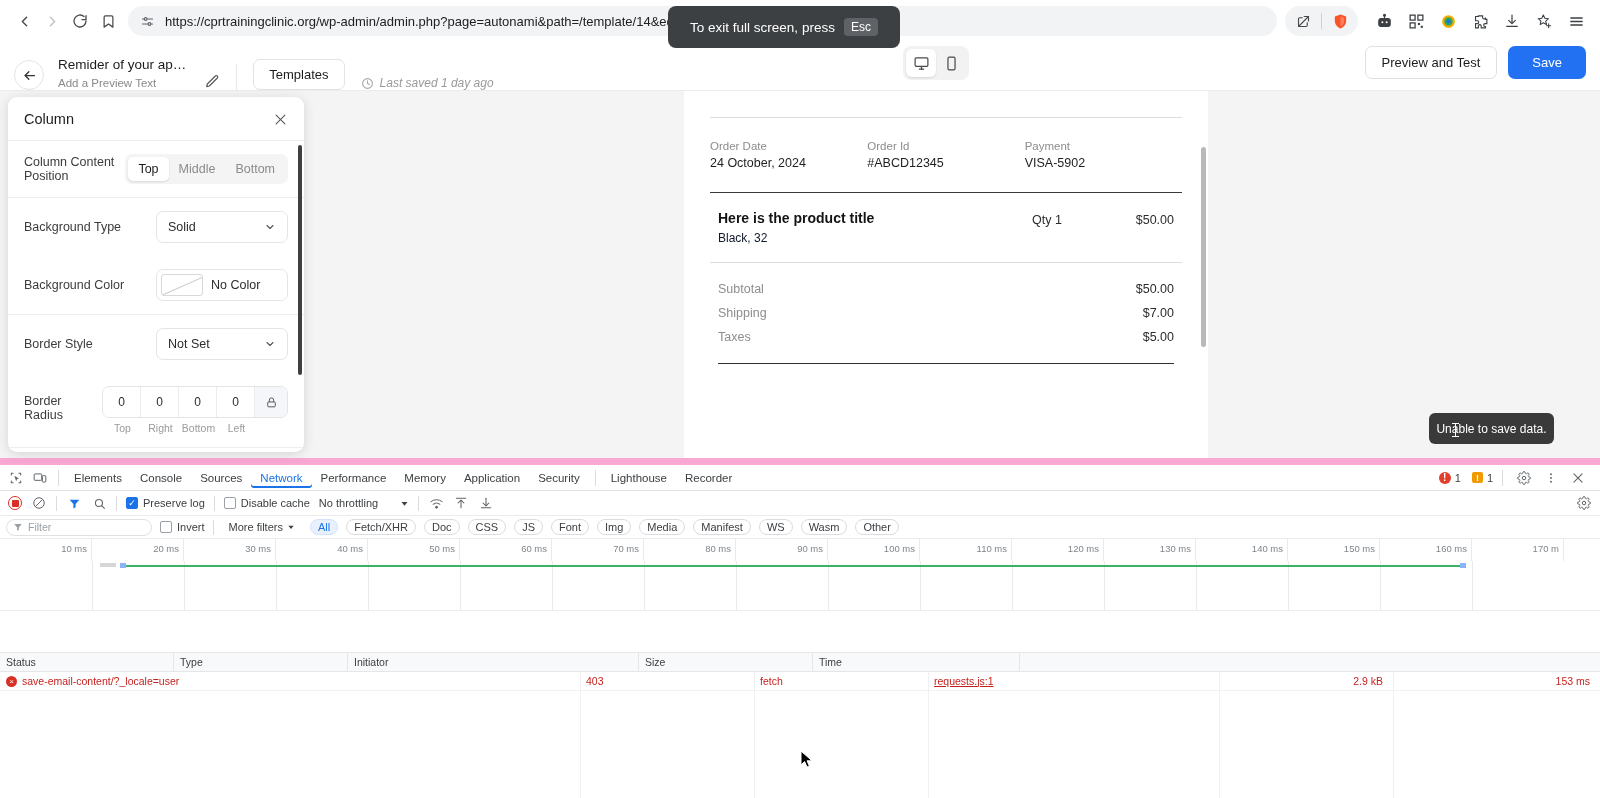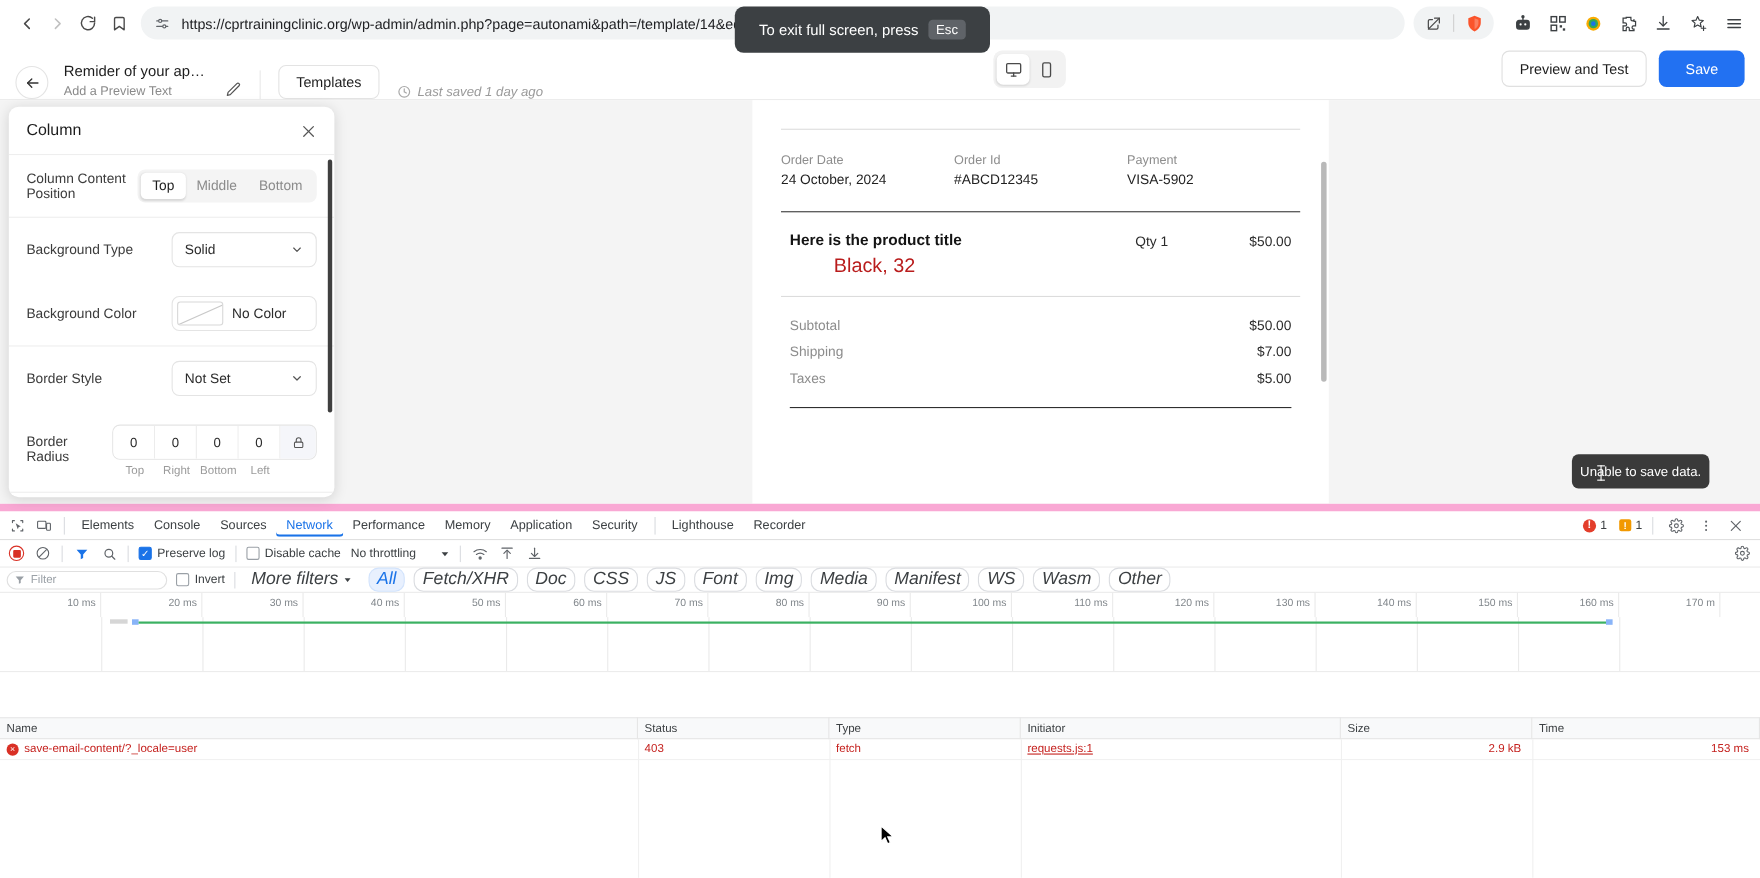--- a/index.html
+++ b/index.html
@@ -109,21 +109,21 @@
   .hr-dark { height: 1px; background: #3a3a3a; }
 
   .meta-row { display: flex; margin-top: 22px; padding-bottom: 22px; }
   .meta-col { flex: 1 1 0; }
   .meta-label { font-size: 11.5px; color: #8d8d8d; margin-bottom: 4px; }
   .meta-value { font-size: 12.5px; color: #1f1f1f; }
 
   .product-row { display: flex; align-items: flex-start; padding: 17px 8px 17px 8px; }
   .product-main { flex: 1 1 auto; }
   .product-title { font-size: 14px; font-weight: 700; color: #141414; }
-  .product-variant { font-size: 18px; color: #b91c1c; margin-top: 5px; margin-left: 40px; }
+  .product-variant { font-size: 12px; color: #0f172a; margin-top: 5px; }
   .product-qty { font-size: 12.5px; color: #2b2b2b; width: 70px; text-align: left; padding-top: 3px; }
   .product-price { font-size: 12.5px; color: #2b2b2b; width: 72px; text-align: right; padding-top: 3px; }
 
   .totals { padding: 14px 8px 0 8px; }
   .total-line { display: flex; justify-content: space-between; padding: 5px 0; }
   .total-label { font-size: 12.5px; color: #8d8d8d; }
   .total-value { font-size: 12.5px; color: #2b2b2b; }
   .total-value.discount { color: #3aa6b9; }
   .grand-rule { height: 1px; background: #2f2f2f; margin: 14px 8px 0 8px; }
   .grand-row { display: flex; justify-content: space-between; padding: 15px 8px 0 8px; }
@@ -263,22 +263,22 @@
   .dt-filterbar {
     height: 23px; display: flex; align-items: center; padding: 0 6px; gap: 8px;
     border-bottom: 1px solid #ececec;
   }
   .filter-input {
     width: 146px; height: 17px; border: 1px solid #e0e0e0; border-radius: 9px;
     display: flex; align-items: center; padding: 0 6px; gap: 5px;
     font-size: 10.5px; color: #9aa0a6; background: #fff;
   }
   .chip {
-    font-size: 16px; color: #3c4043; border: 1px solid #dadce0; border-radius: 9px;
-    padding: 1px 7px; background: #fff; white-space: nowrap; font-style: italic;
+    font-size: 11px; color: #3c4043; border: 1px solid #dadce0; border-radius: 9px;
+    padding: 1px 7px; background: #fff; white-space: nowrap;
   }
   .chip.active { background: #e8f0fe; color: #1a73e8; border-color: #d2e3fc; }
   .chip.plain { border: none; background: transparent; }
 
   .dt-overview { height: 72px; position: relative; border-bottom: 1px solid #ececec; }
   .ov-ticks { position: absolute; top: 0; left: 0; right: 0; height: 22px; }
   .ov-tick {
     position: absolute; top: 0; height: 22px; border-right: 1px solid #eaeaea;
   }
   .ov-tick span {
@@ -867,21 +867,20 @@
       <div class="ov-gridline" style="left:1472px"></div>
     </div>
     <div class="net-start" style="left:100px"></div>
     <div class="net-mark" style="left:120px"></div>
     <div class="net-line" style="left:126px;width:1338px"></div>
     <div class="net-mark" style="left:1460px"></div>
   </div>
 
   <div class="dt-table">
     <div class="tbl-head">
-      <div class="th" style="width:580px">Name</div>
       <div class="th" style="width:174px">Status</div>
       <div class="th" style="width:174px">Type</div>
       <div class="th" style="width:291px">Initiator</div>
       <div class="th" style="width:174px">Size</div>
       <div class="th" style="width:207px">Time</div>
     </div>
     <div class="tbl-row">
       <div class="td name" style="width:580px">
         <span class="err-circle">×</span>
         <span>save-email-content/?_locale=user</span>

